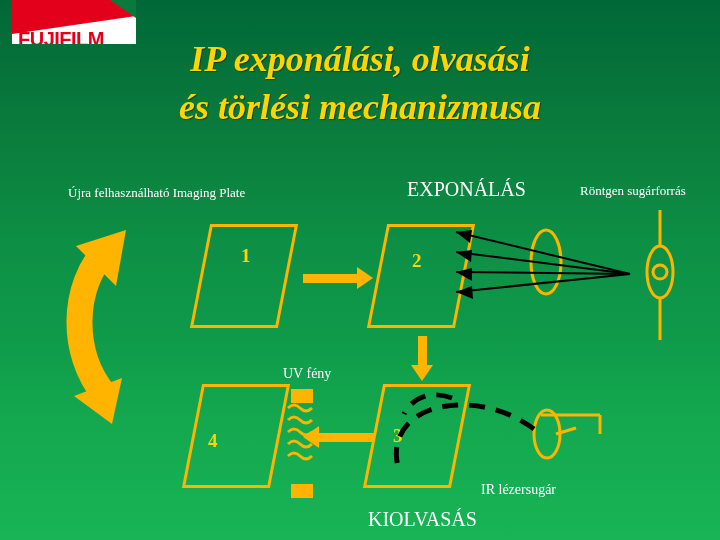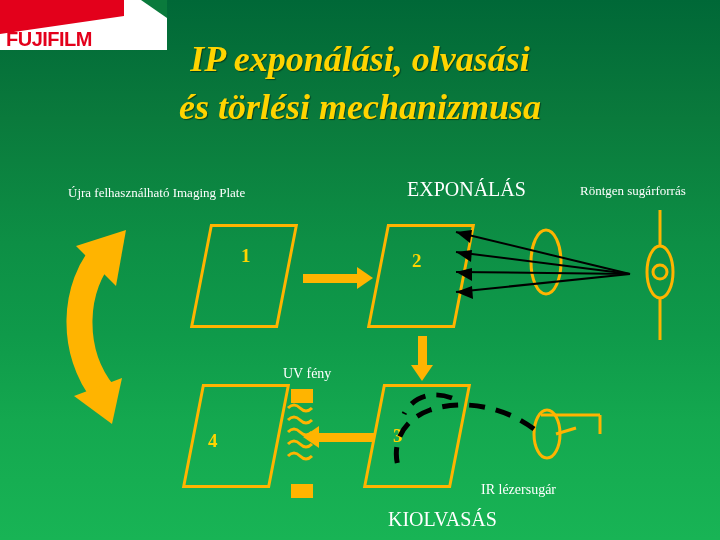--- a/index.html
+++ b/index.html
@@ -11,27 +11,26 @@
     position: relative;
     width: 720px;
     height: 540px;
     overflow: hidden;
     background: linear-gradient(to bottom, #006837 0%, #0a7a3c 22%, #0d8f45 45%, #0f9a4a 62%, #14a84f 78%, #18b455 100%);
     font-family: "Liberation Serif", serif;
   }
   
   #fuji-logo {
     position: absolute;
-    left: 0;
+    left: 12px;
     top: 0;
     width: 124px;
-    height: 50px;
+    height: 44px;
     background: #ffffff;
     overflow: hidden;
-    padding-left: 43px;
   }
   #fuji-logo .red-band {
     position: absolute;
     left: 0; top: 0;
     width: 124px; height: 50px;
     background: #e3001b;
     clip-path: polygon(0 0, 124px 0, 124px 16px, 0 34px);
   }
   #fuji-logo .green-corner {
     position: absolute;
@@ -191,21 +190,21 @@
   <div id="title">
     <div>IP exponálási, olvasási</div>
     <div>és törlési mechanizmusa</div>
   </div>
 
   <div class="label small" style="left:68px; top:185px;">Újra felhasználható Imaging Plate</div>
   <div class="label big" style="left:407px; top:178px;">EXPONÁLÁS</div>
   <div class="label small" style="left:580px; top:183px;">Röntgen sugárforrás</div>
   <div class="label med" style="left:283px; top:366px;">UV fény</div>
   <div class="label med" style="left:481px; top:482px;">IR lézersugár</div>
-  <div class="label big" style="left:368px; top:508px;margin-left:20px;">KIOLVASÁS</div>
+  <div class="label big" style="left:368px; top:508px;">KIOLVASÁS</div>
 
   <div class="plate" style="left:200px; top:224px; width:88px; height:104px; transform: skewX(-11deg);"></div>
   <div class="label" style="left:241px; top:245px; color:#ffd400; font-weight:bold; font-size:19px;">1</div>
 
   <div class="plate" style="left:377px; top:224px; width:88px; height:104px; transform: skewX(-11deg);"></div>
   <div class="label" style="left:412px; top:250px; color:#ffd400; font-weight:bold; font-size:19px;">2</div>
 
   <div class="plate" style="left:373px; top:384px; width:88px; height:104px; transform: skewX(-11deg);"></div>
   <div class="label" style="left:393px; top:425px; color:#ffd400; font-weight:bold; font-size:19px;">3</div>
 

